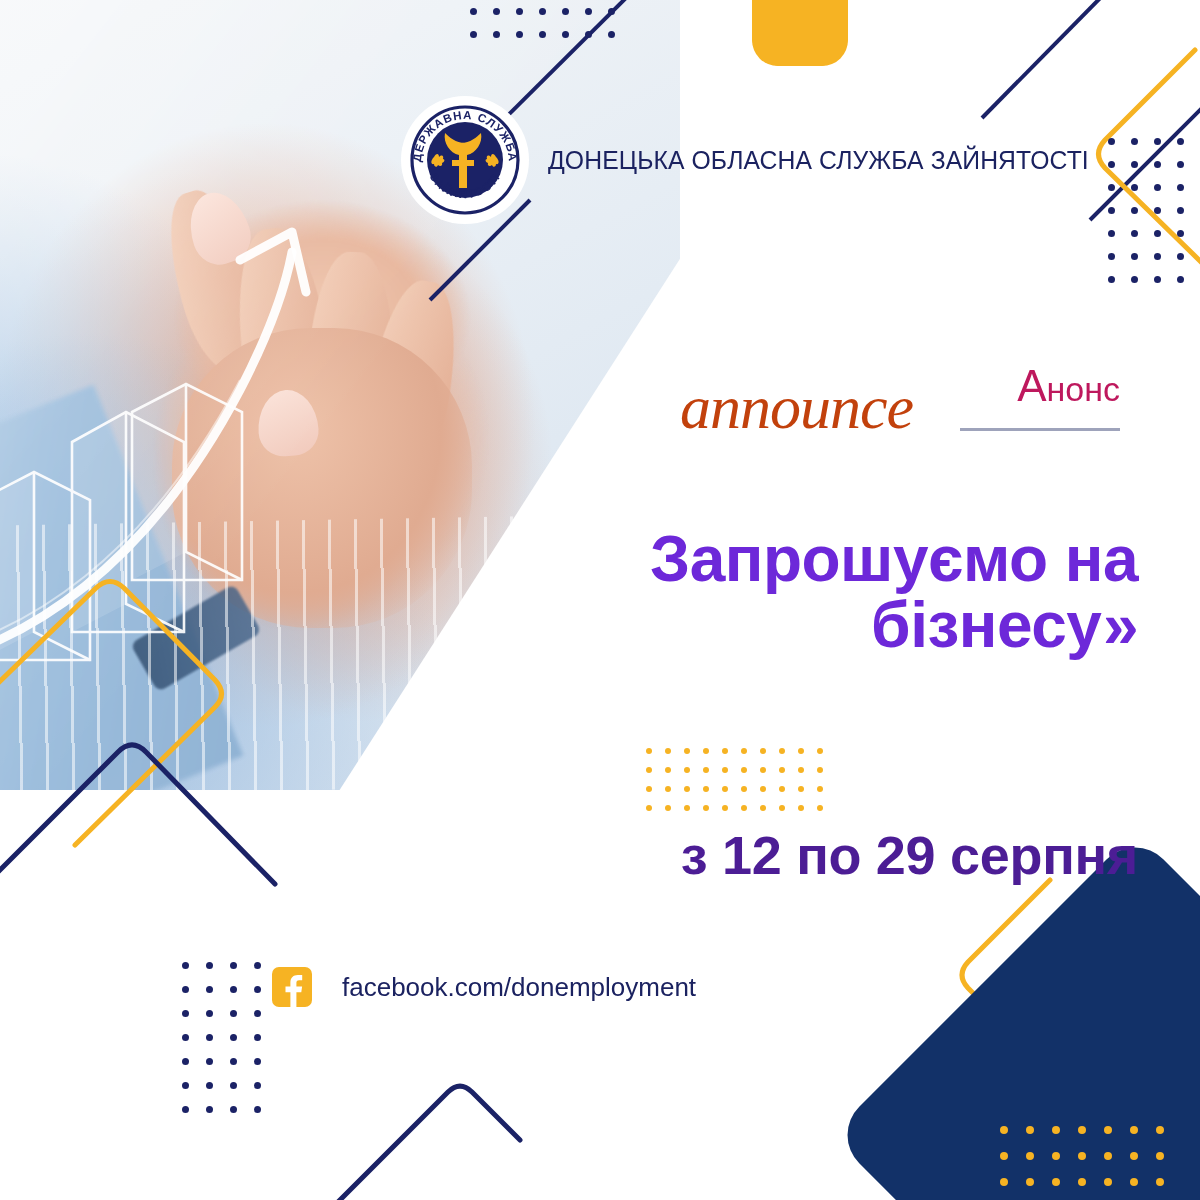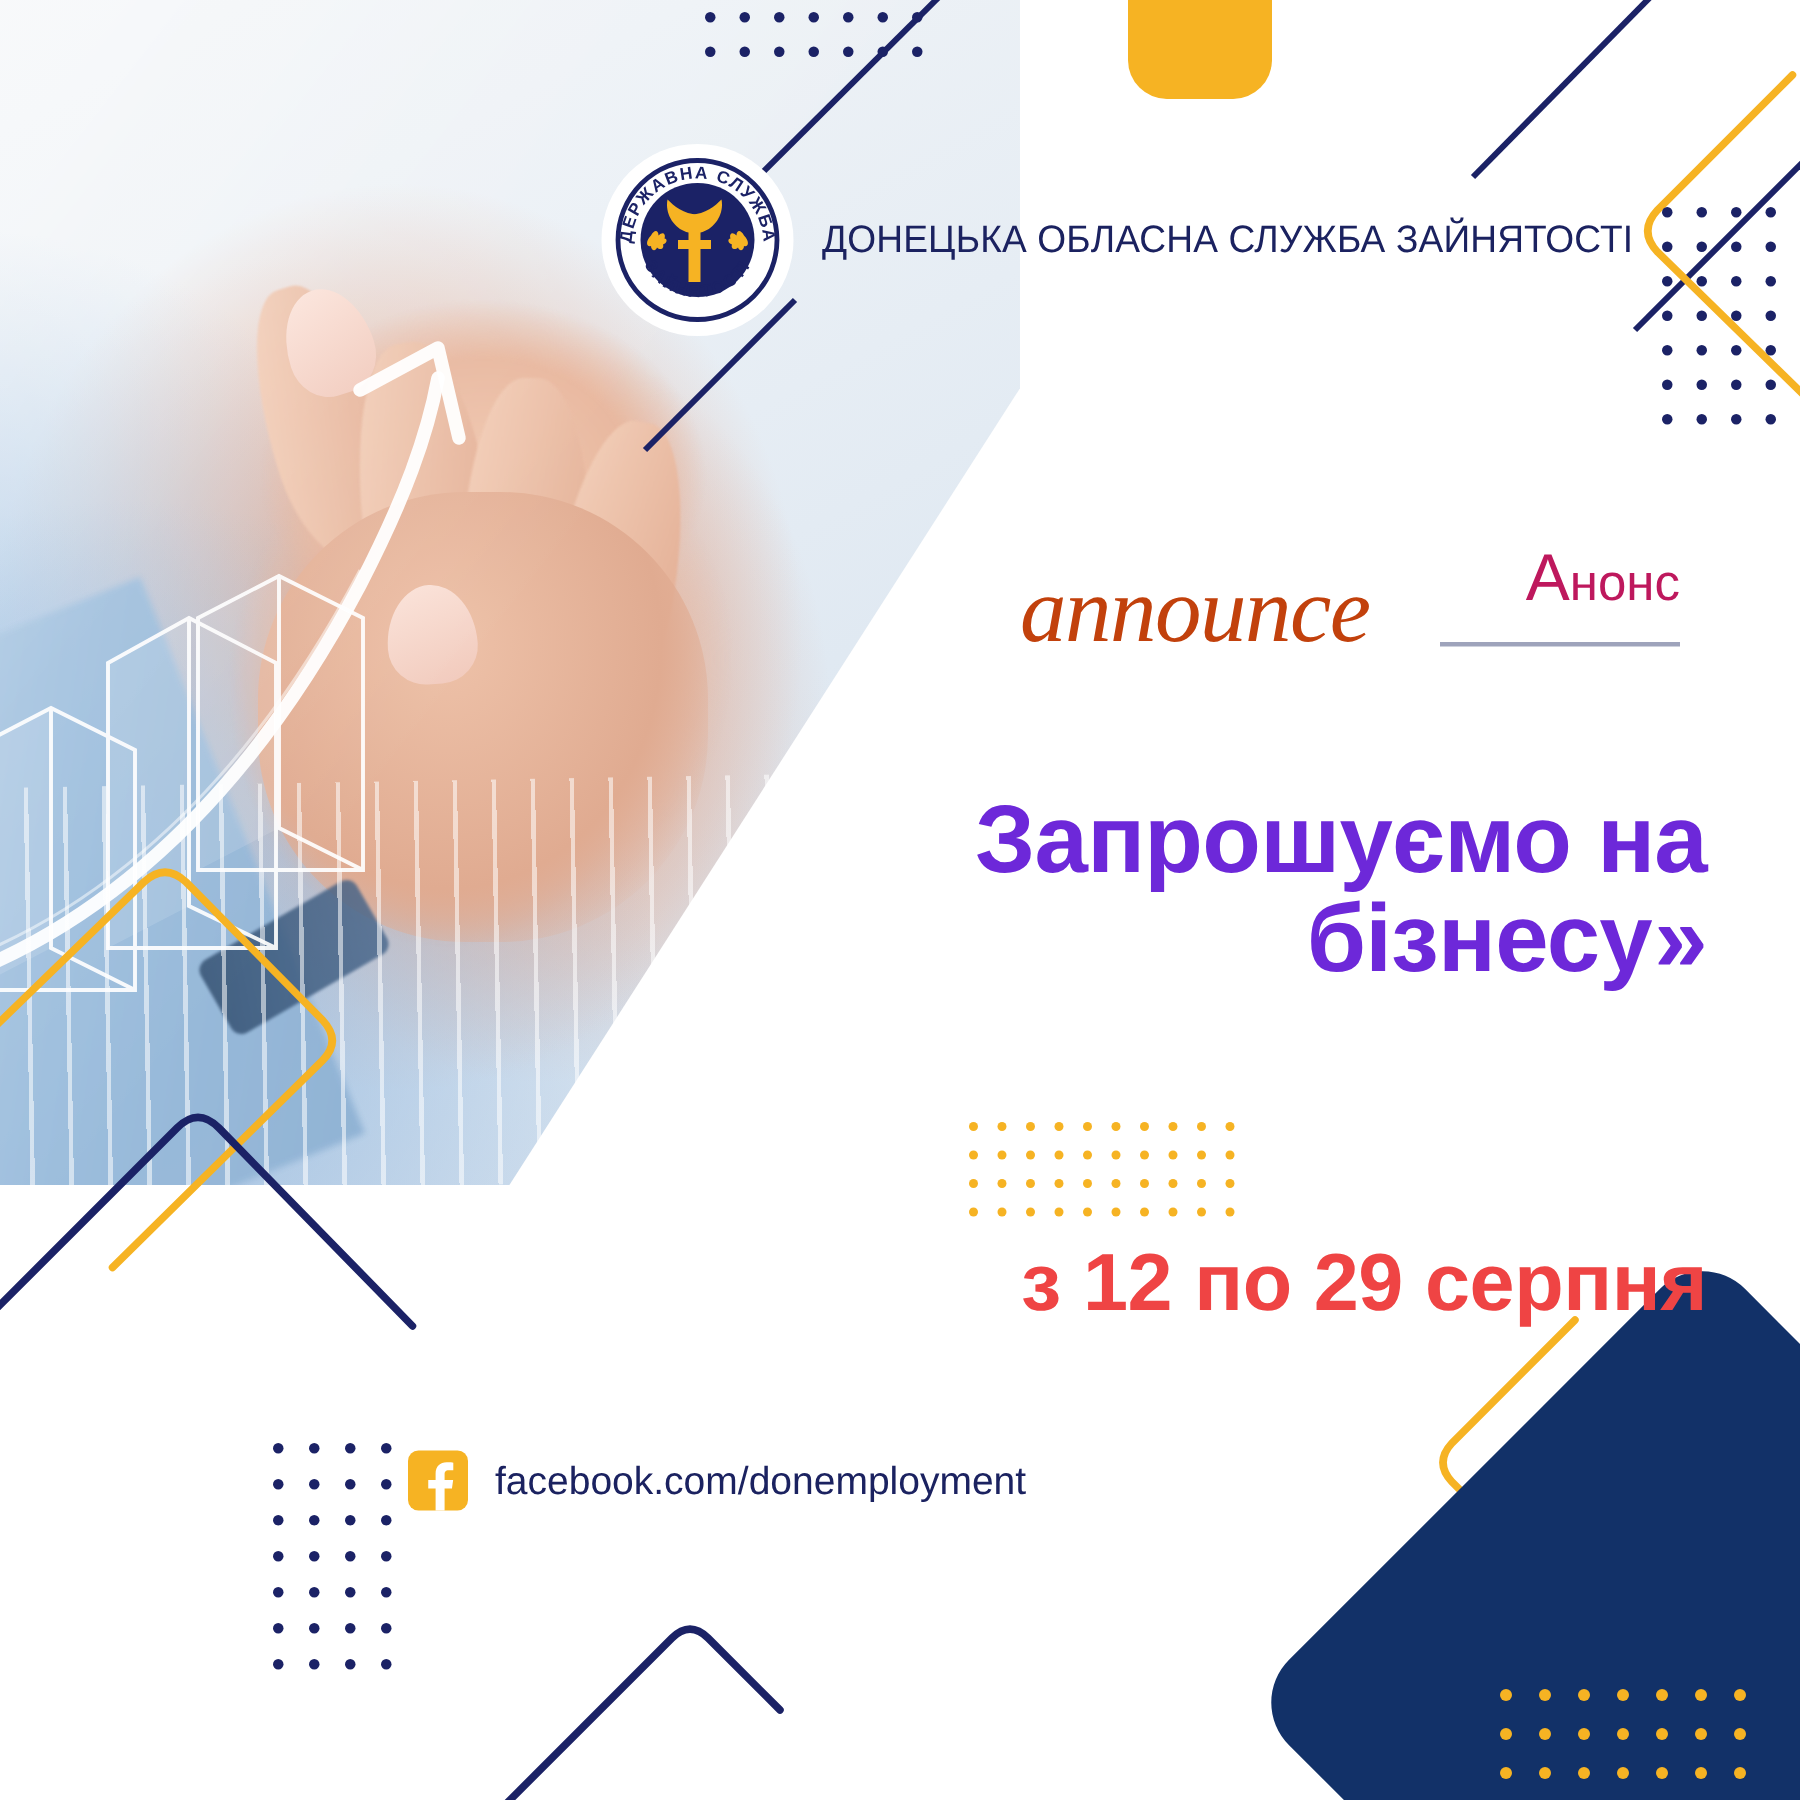--- a/index.html
+++ b/index.html
@@ -151,29 +151,29 @@
   }
   .headline .ln{display:block;white-space:nowrap;}
 
   .yellow-dots-headline{
     position:absolute;left:646px;top:748px;z-index:4;
   }
 
   .daterange{
     position:absolute;right:62px;top:824px;
     font-family:"Liberation Sans",sans-serif;
-    font-weight:bold;font-size:54px;color:#ef4444;
+    font-weight:bold;font-size:54px;color:#4c1d95;
     letter-spacing:-.3px;white-space:nowrap;z-index:6;
   }
 
   
   .social{
     position:absolute;left:270px;top:962px;z-index:6;
   }
-  .srow{display:flex;align-items:center;gap:16px;height:50px;margin-bottom:2px;}
+  .srow{display:flex;align-items:center;gap:28px;height:50px;margin-bottom:2px;}
   .sicon{width:44px;height:44px;flex:none;display:flex;align-items:center;justify-content:center;}
   .stext{
     font-family:"Liberation Sans",sans-serif;
     font-size:26px;color:#1b2260;white-space:nowrap;letter-spacing:0;
   }
   .dots-social{position:absolute;left:182px;top:962px;z-index:5;}
 </style>
 </head>
 <body>
 

